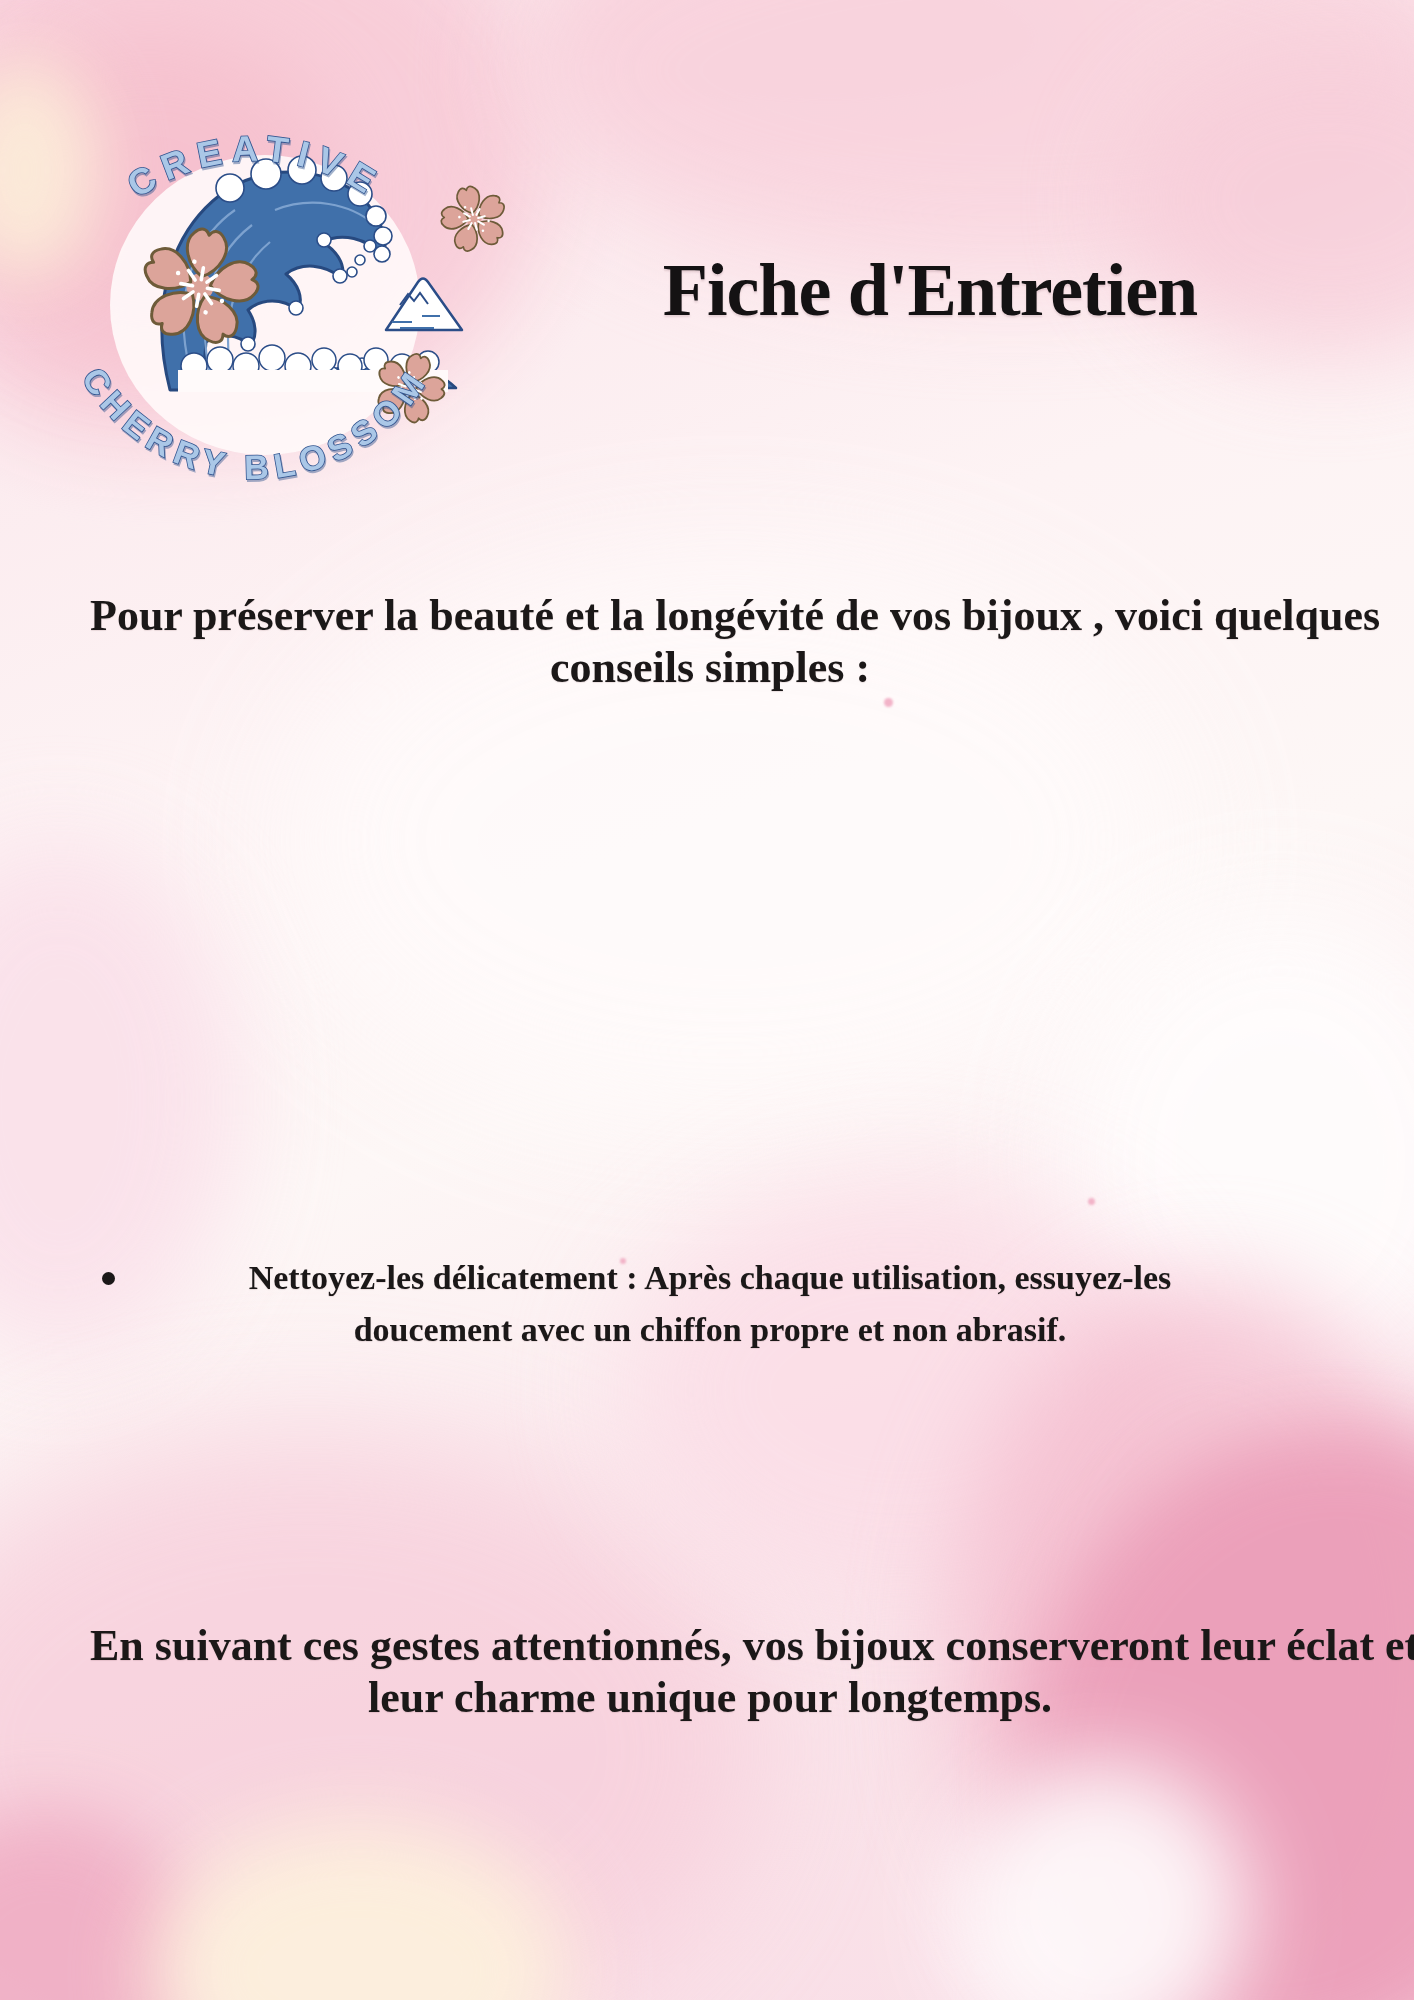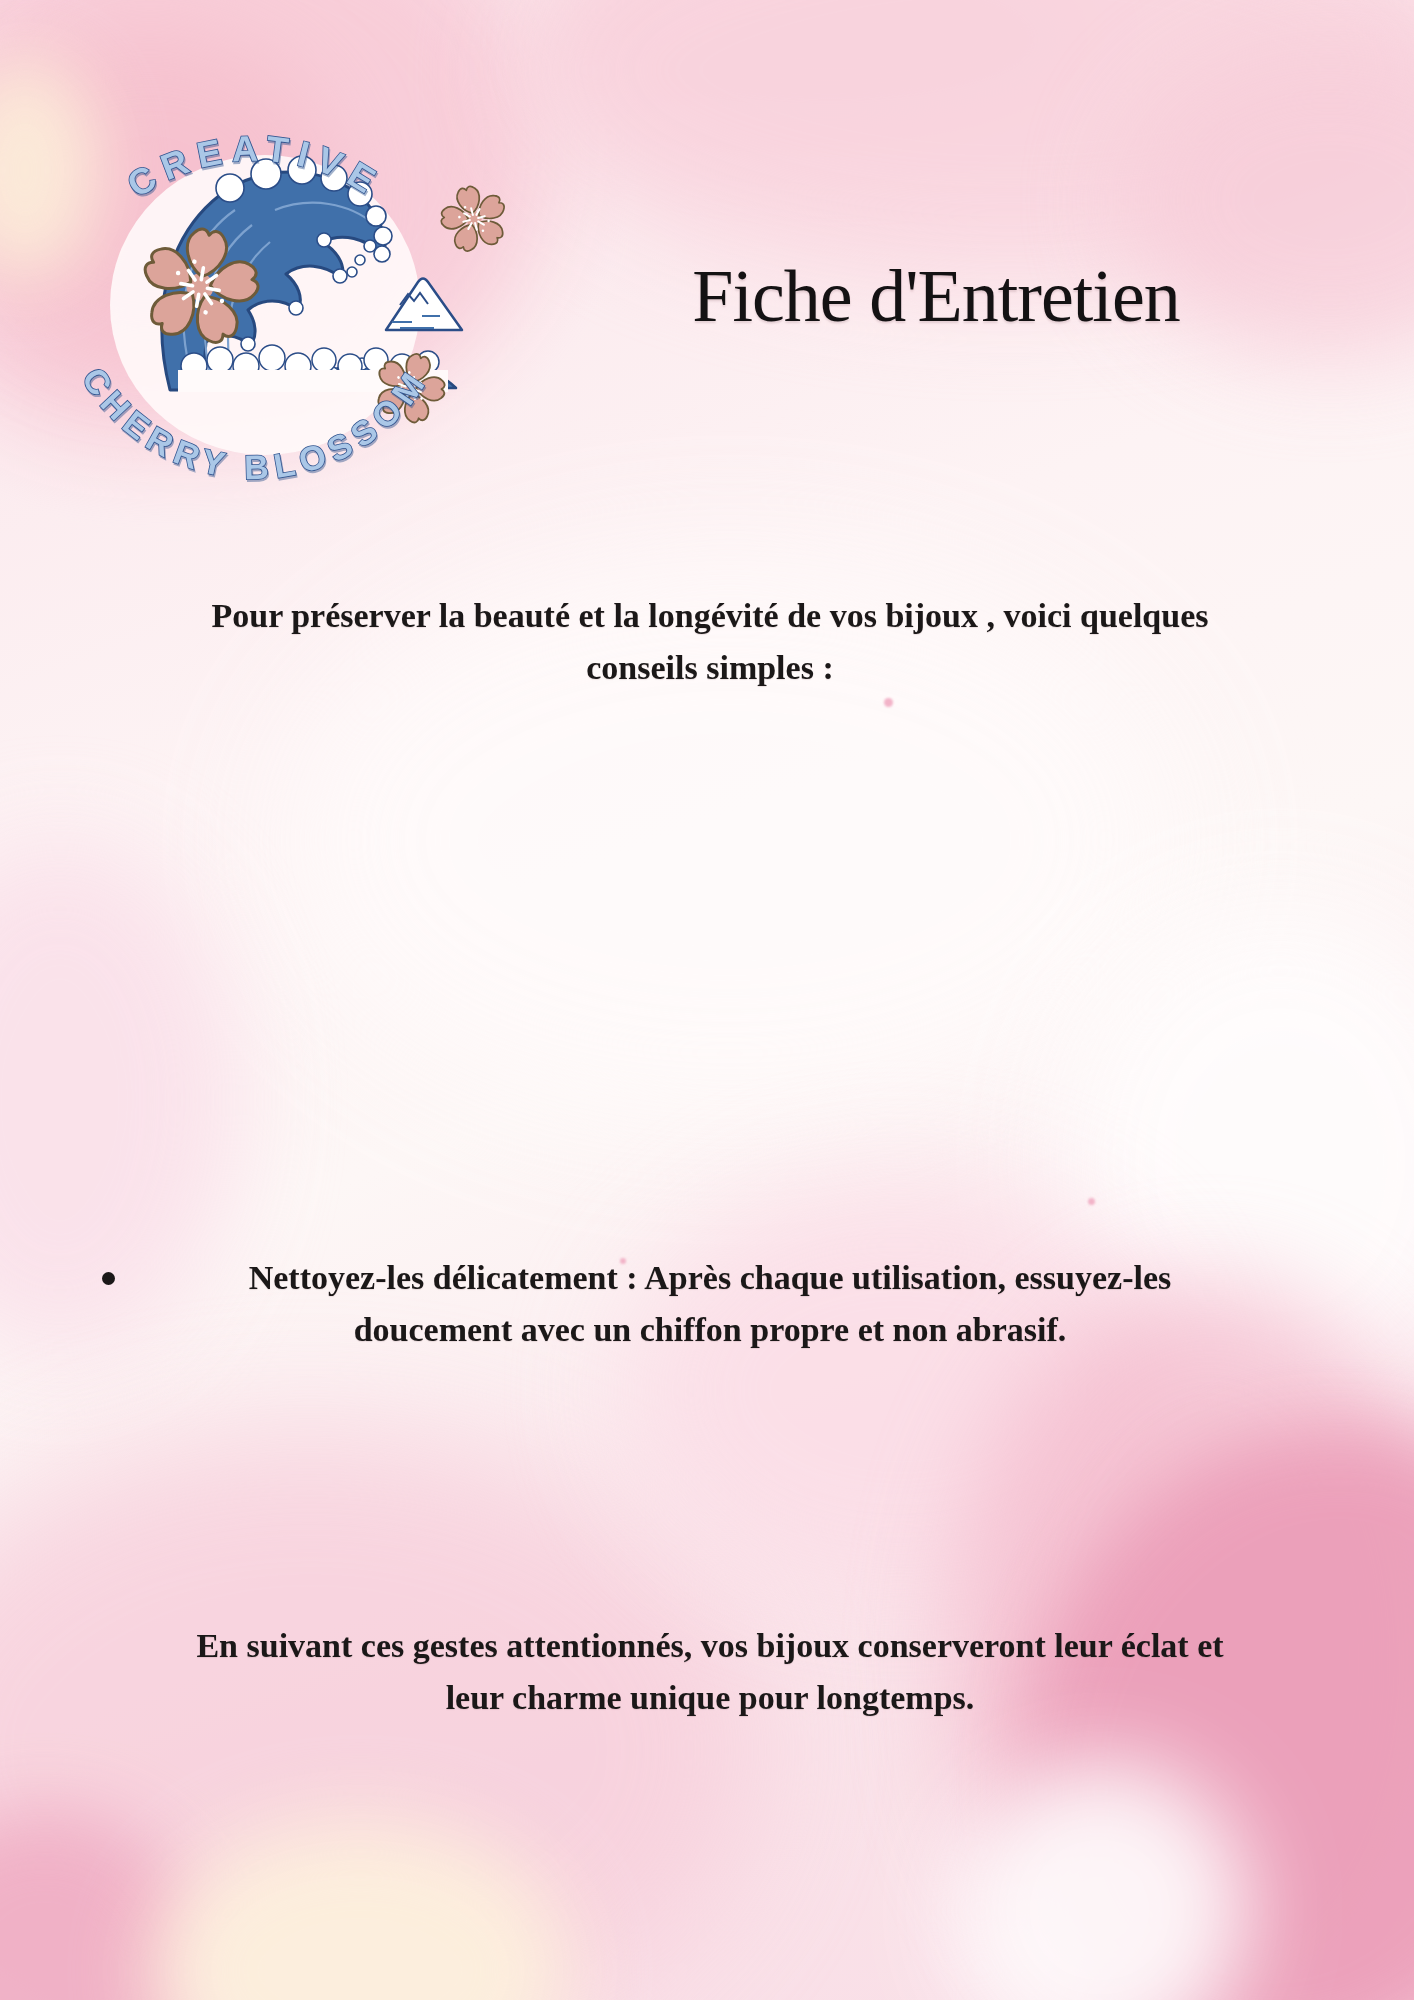--- a/index.html
+++ b/index.html
@@ -28,25 +28,25 @@
   .speck{width:9px;height:9px;border-radius:50%;background:#f2b3c8;filter:blur(1px);}
   .s1{left:884px;top:698px;} .s2{left:1088px;top:1198px;width:7px;height:7px;} .s3{left:620px;top:1258px;width:6px;height:6px;}
 
   .logo{position:absolute;left:70px;top:70px;overflow:visible;}
   .arc-text{font-family:"Liberation Sans", sans-serif;font-weight:bold;
             fill:#aac7e7;stroke:#31548f;stroke-width:1.6px;paint-order:stroke fill;
             filter:drop-shadow(1px 2px 0 rgba(49,84,143,.45));}
   .arc-top{font-size:36px;letter-spacing:9px;}
   .arc-bottom{font-size:34px;letter-spacing:7px;}
 
-  .title{position:absolute;left:930px;top:248px;transform:translateX(-50%);margin:6px;
-         font-size:74px;font-weight:normal;color:#141213;white-space:nowrap;letter-spacing:-1px;
+  .title{position:absolute;left:930px;top:248px;transform:translateX(-50%);margin:0;
+         font-size:74px;font-weight:bold;color:#141213;white-space:nowrap;letter-spacing:-1px;
          text-shadow:0 2px 2px rgba(120,80,90,.18);}
   .txt{position:absolute;left:90px;width:1240px;margin:0;text-align:center;
-       font-size:34px;font-weight:bold;line-height:52px;color:#1b1818;white-space:pre;
+       font-size:44px;font-weight:bold;line-height:52px;color:#1b1818;white-space:pre;
        text-shadow:0 1px 1px rgba(120,80,90,.15);}
   .intro{top:590px;}
   .tip{position:absolute;left:90px;width:1240px;}
   .tip p{margin:0;text-align:center;font-size:34px;font-weight:bold;line-height:52px;
          color:#1b1818;white-space:pre;text-shadow:0 1px 1px rgba(120,80,90,.15);}
   .t1{top:746px;} .t2{top:896px;} .t3{top:1052px;} .t4{top:1252px;} .t5{top:1408px;}
   .dot{position:absolute;left:12px;top:20px;width:13px;height:13px;border-radius:50%;background:#1b1818;}
   .outro{top:1620px;}
 </style>
 </head>

